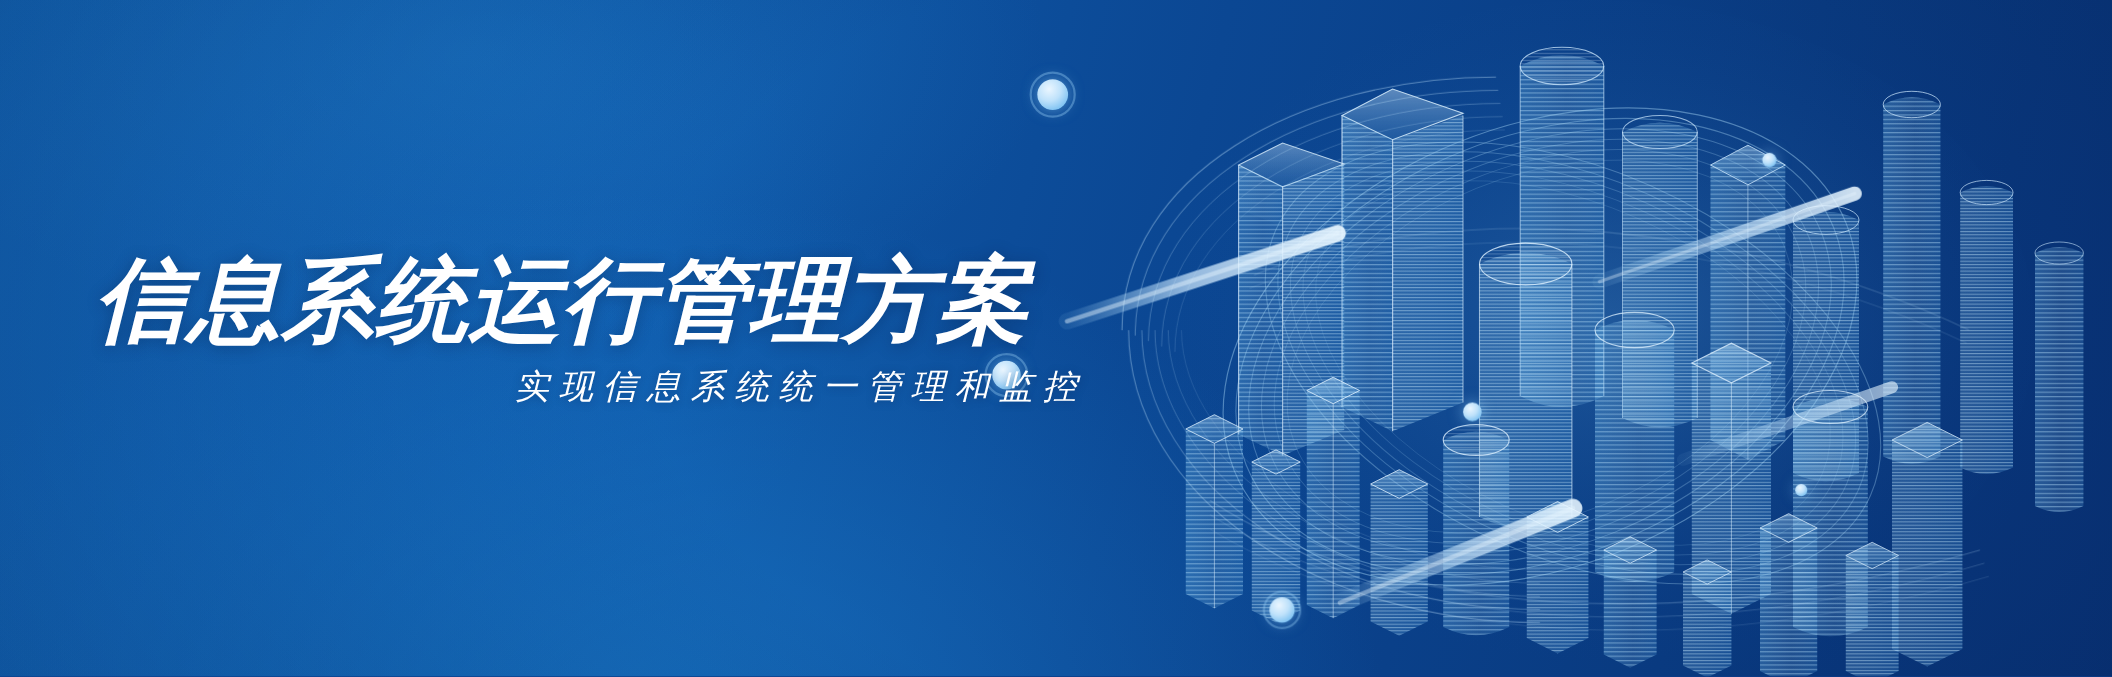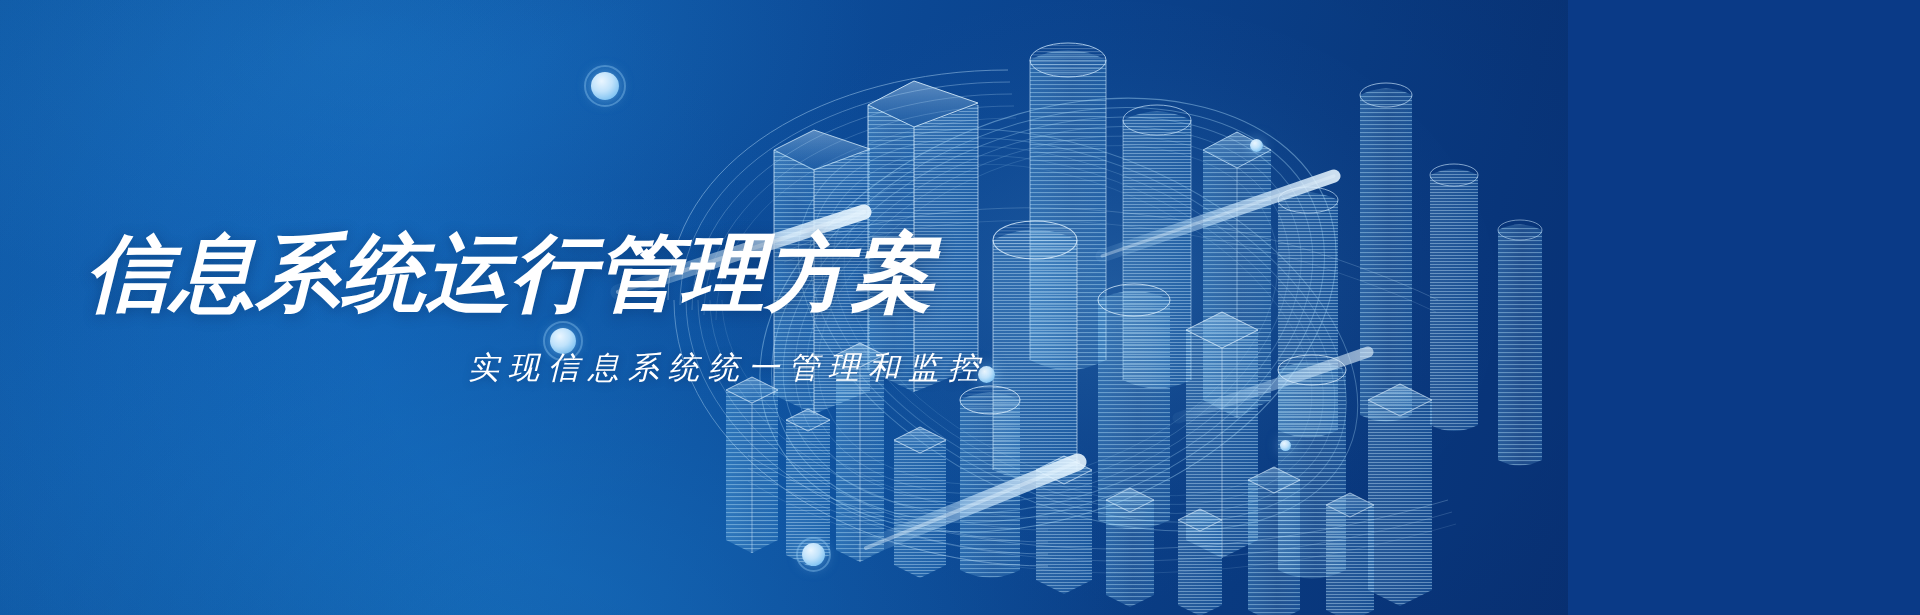--- a/index.html
+++ b/index.html
@@ -6,21 +6,21 @@
   * { margin:0; padding:0; box-sizing:border-box; }
   html, body {
     width:1920px; height:615px;
     overflow:hidden;
     background:#0a3a87;
     font-family:"Liberation Sans","DejaVu Sans",sans-serif;
   }
 
   #banner{
     position:relative;
-    width:1568px;
+    width:1920px;
     height:615px;
     overflow:hidden;
     
     background:
       radial-gradient(ellipse 1100px 760px at 30% 105%, rgba(28,128,208,0.55) 0%, rgba(28,128,208,0.0) 62%),
       radial-gradient(ellipse 900px 620px at 8% 40%, rgba(21,104,188,0.45) 0%, rgba(21,104,188,0) 70%),
       linear-gradient(104deg,
         #1268bd 0%,
         #1164b9 12%,
         #0f5cae 26%,
@@ -70,21 +70,20 @@
     left:468px;
     top:336px;
     font-size:31px;
     line-height:1.0;
     font-weight:300;
     font-style:italic;
     color:#ffffff;
     letter-spacing:9px;
     white-space:nowrap;
     text-shadow:0 1px 8px rgba(4,28,72,0.35);
-    margin-top:16px;
   }
 
   
   .graphic{
     position:absolute;
     right:0; top:0;
     width:990px;
     height:615px;
     z-index:20;
     pointer-events:none;

